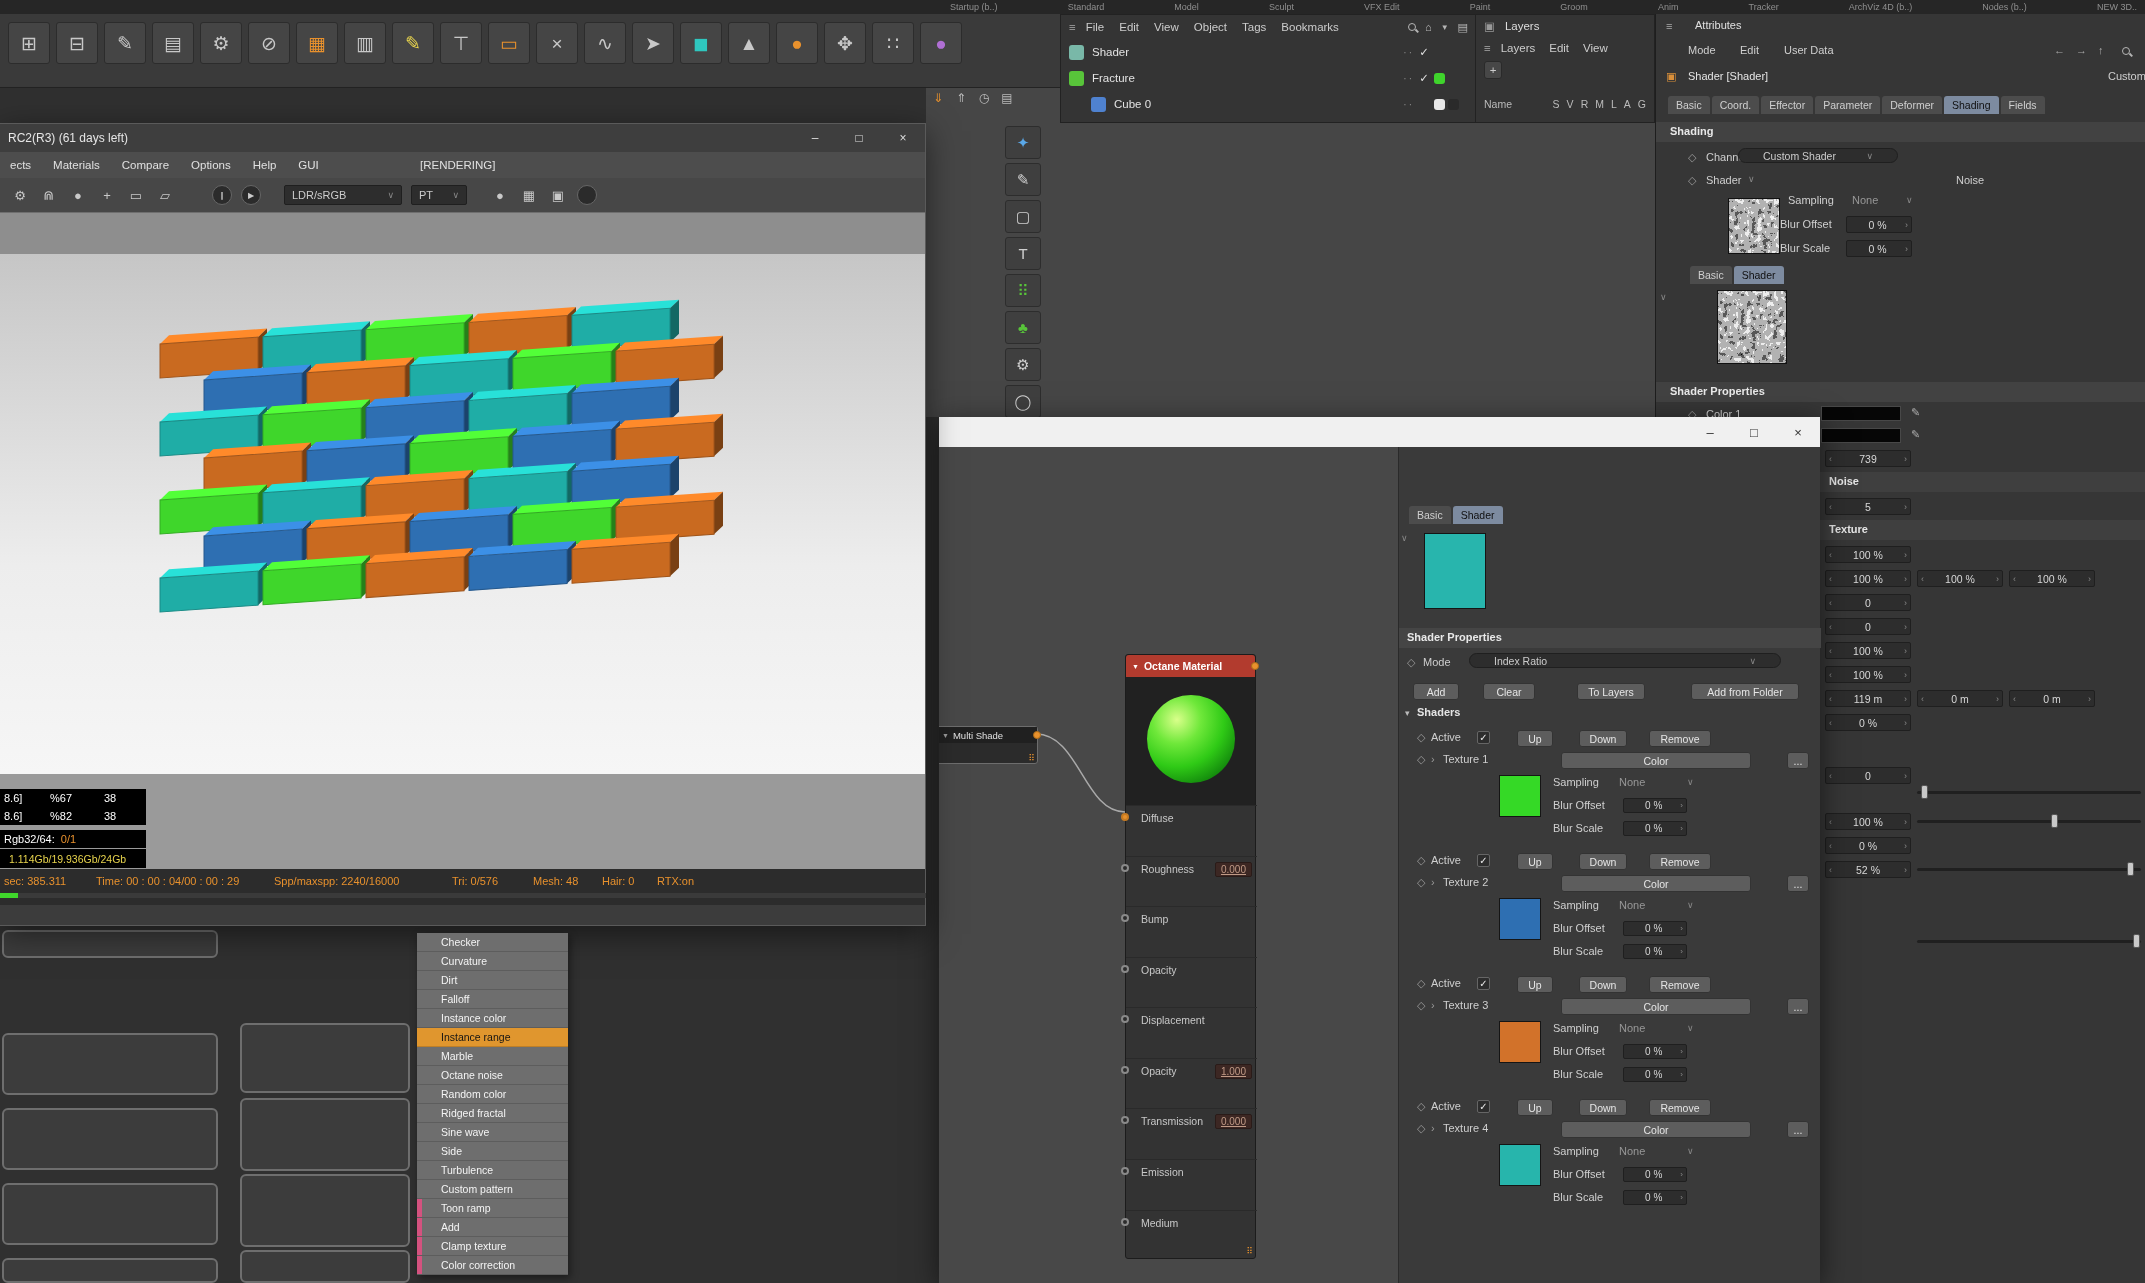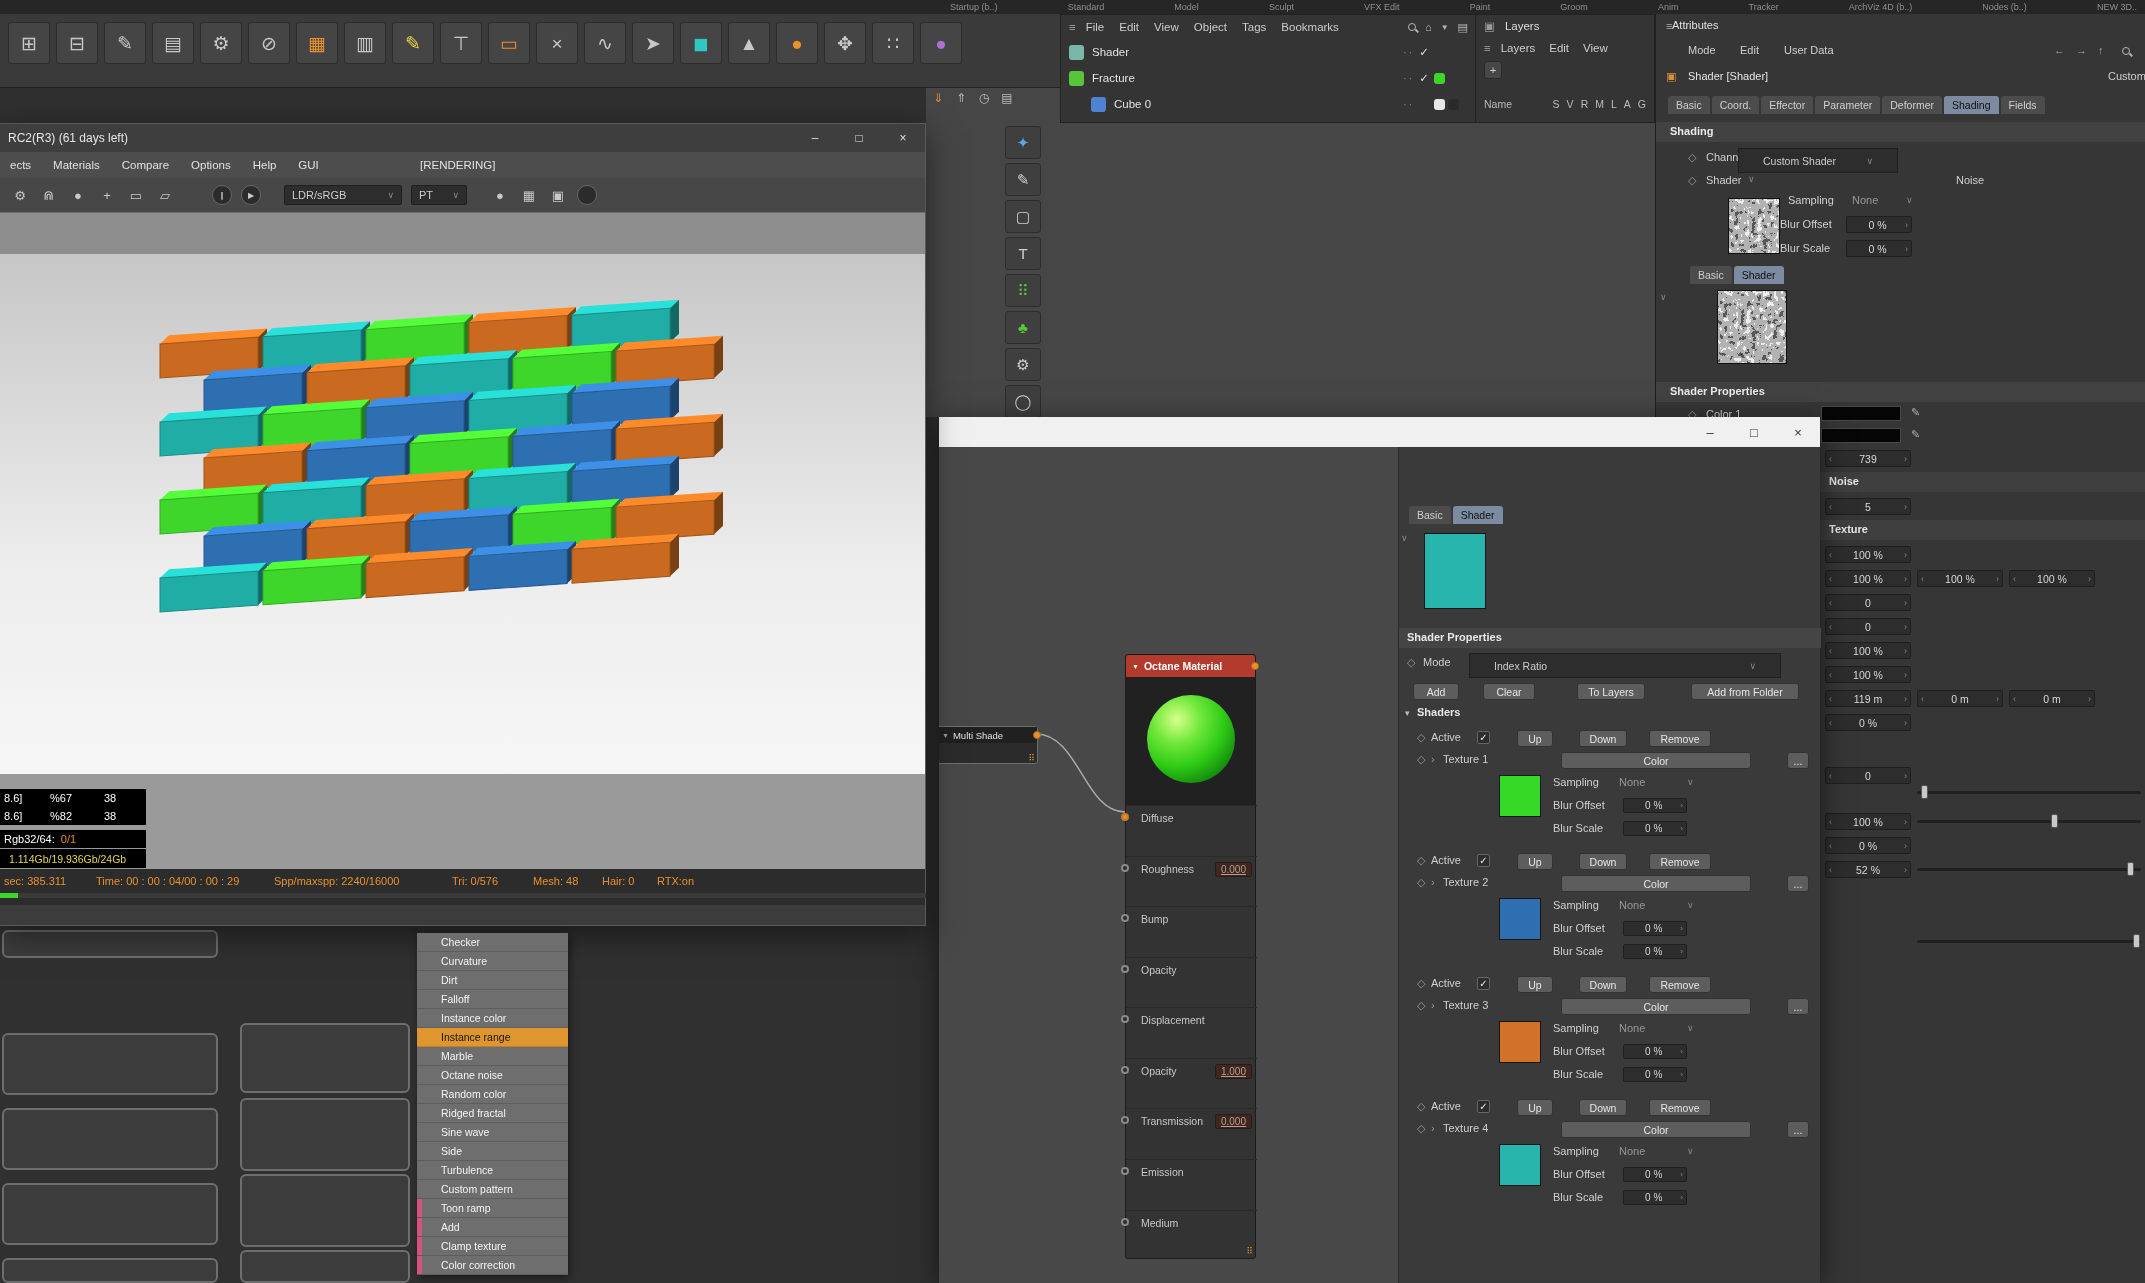--- a/index.html
+++ b/index.html
@@ -52,21 +52,21 @@
   .lp-flags { margin-left:auto; display:flex; gap:7px; color:#bbb; }
 
   
   .attributes { position:absolute; left:1655px; top:14px; width:490px; height:1269px; background:#363636; border-left:1px solid #1e1e1e; z-index:5; }
   .at-el { position:absolute; color:#cfcfcf; font-size:11px; white-space:nowrap; }
   .band { position:absolute; left:0; width:490px; height:20px; background:#424242; }
   .band span { position:absolute; left:14px; top:3px; font-weight:bold; color:#e8e8e8; font-size:11px; }
   .tabs-row { position:absolute; display:flex; gap:2px; }
   .tab { padding:3px 8px; background:#4c4c4c; color:#cfcfcf; font-size:10.5px; border-radius:3px 3px 0 0; }
   .tab.active { background:#7d8ba0; color:#101010; }
-  .dd { position:absolute; height:25px; background:#2d2d2d; border:1px solid #1f1f1f; border-radius:0; color:#ccc; font-size:10.5px; display:flex; align-items:center; padding:0 24px; }
+  .dd { position:absolute; height:15px; background:#2d2d2d; border:1px solid #1f1f1f; border-radius:8px; color:#ccc; font-size:10.5px; display:flex; align-items:center; padding:0 24px; }
   .dd b { font-weight:normal; flex:1; }
   .dd i { font-style:normal; color:#888; font-size:9px; margin-left:6px; }
   .stepper { position:absolute; width:86px; height:17px; background:#2d2d2d; border:1px solid #1f1f1f; border-radius:2px; display:inline-flex; align-items:center; }
   .stepper i { font-style:normal; color:#8a8a8a; font-size:9px; padding:0 3px; }
   .stepper b { font-weight:normal; flex:1; text-align:center; color:#d8d8d8; font-size:10.5px; }
   .swatch { position:absolute; background:#060606; border:1px solid #484848; }
   .noise-thumb { position:absolute; background:#161616; border:1px solid #111; }
   .avhost { position:absolute; left:0; top:0; width:490px; height:1269px; }
   .avrow { position:absolute; left:0; width:490px; height:22px; }
   .avrow.avband { background:#3f3f3f; height:20px; }
@@ -415,21 +415,21 @@
           <span>M</span>
           <span>L</span>
           <span>A</span>
           <span>G</span>
         </span>
     </div>
   </div>
 
   <div class="attributes">
     <span class="at-el" style="left:10px;top:6px;color:#aaa">≡</span>
-    <span class="at-el" style="left:16px;top:5px;color:#e0e0e0">Attributes</span>
+    <span class="at-el" style="left:39px;top:5px;color:#e0e0e0">Attributes</span>
 
     <span class="at-el" style="left:32px;top:30px">Mode</span>
     <span class="at-el" style="left:84px;top:30px">Edit</span>
     <span class="at-el" style="left:128px;top:30px">User Data</span>
     <span class="at-el" style="left:398px;top:30px;color:#aaa">←</span>
     <span class="at-el" style="left:420px;top:30px;color:#aaa">→</span>
     <span class="at-el" style="left:442px;top:30px;color:#aaa">↑</span>
     <span class="icon-search" style="position:absolute;left:466px;top:33px"></span>
 
     <span class="at-el" style="left:10px;top:56px;color:#d98f3a">▣</span>

